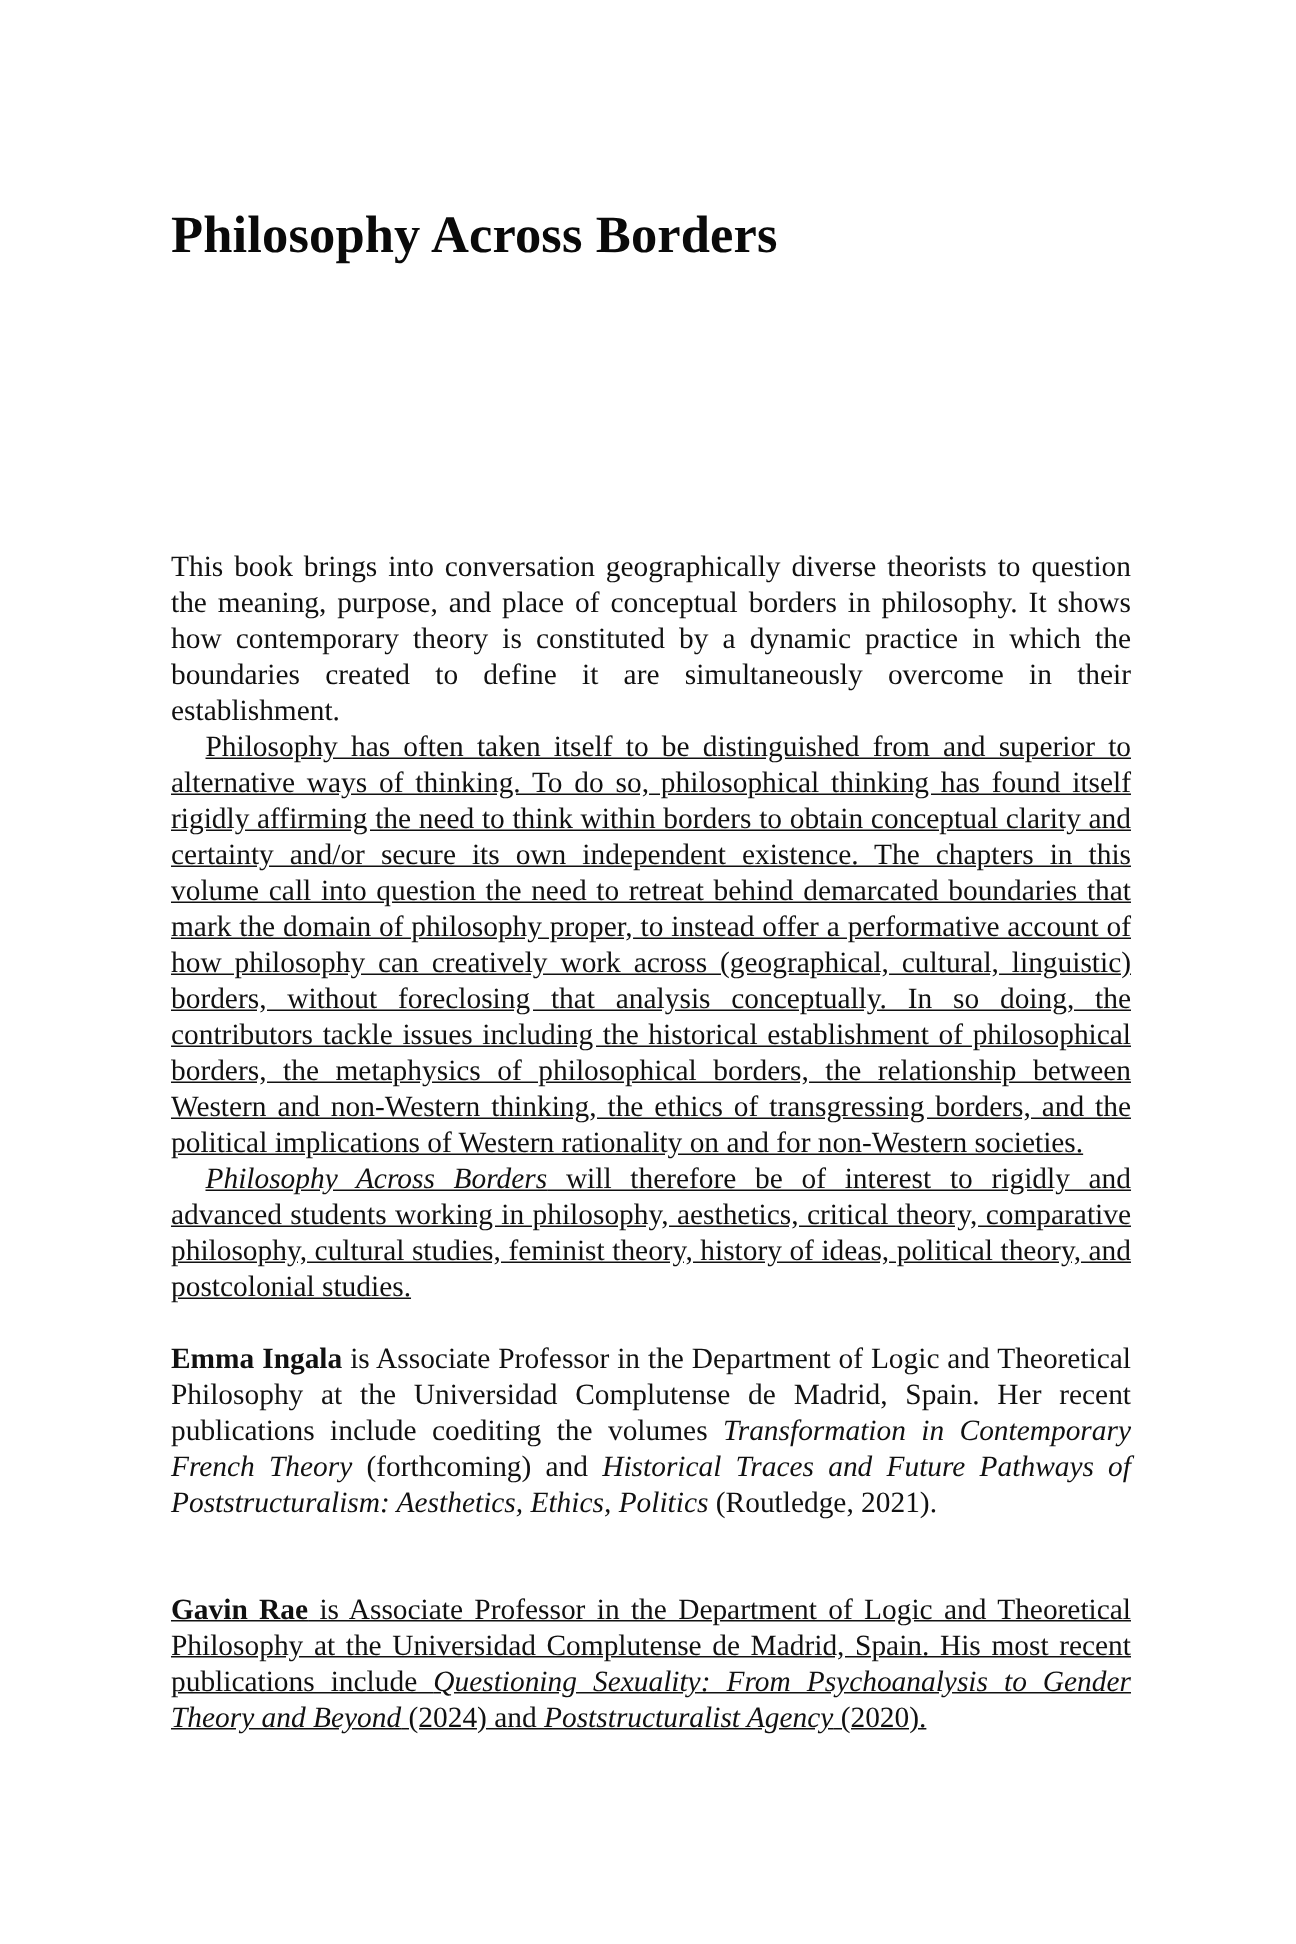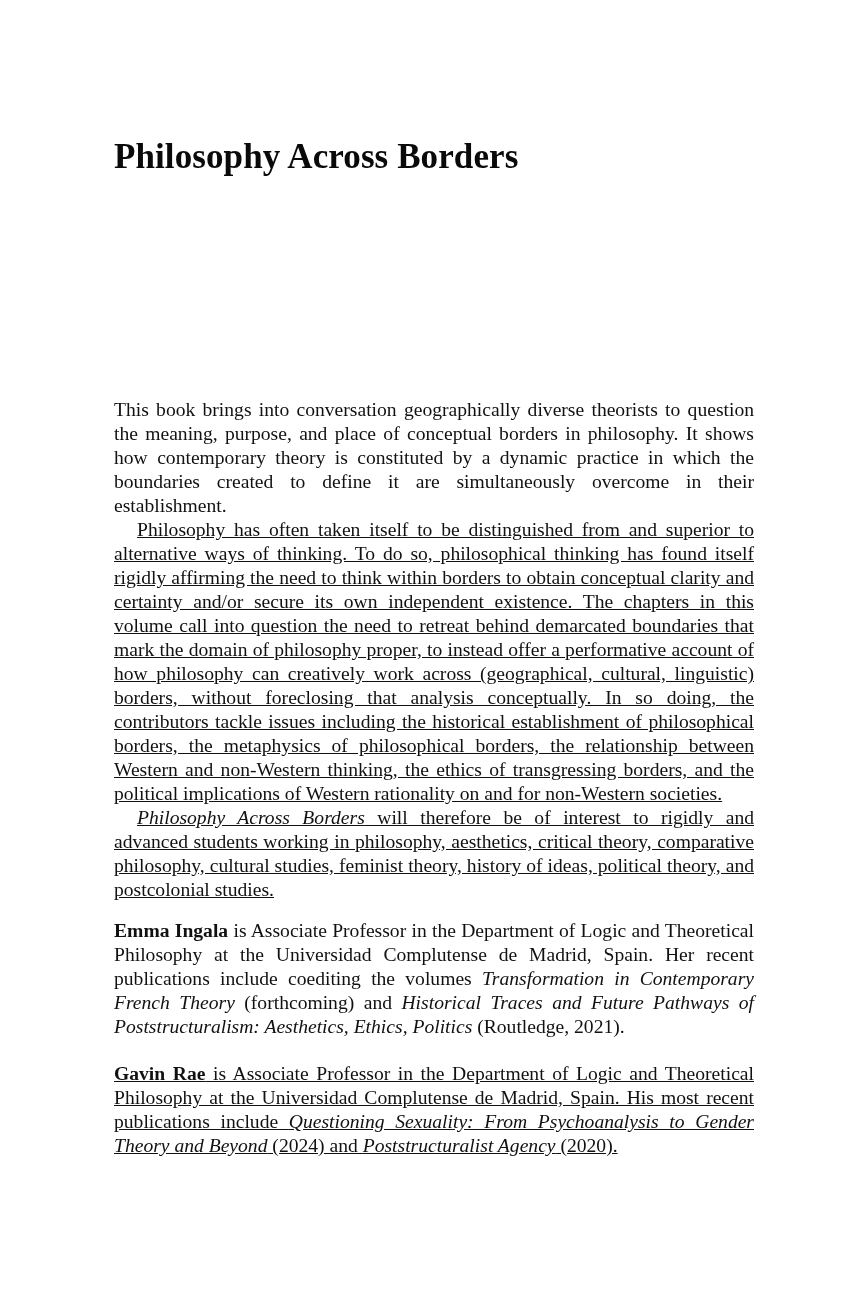--- a/index.html
+++ b/index.html
@@ -30,26 +30,25 @@
       font-weight: bold;
       letter-spacing: 0.1px;
       white-space: nowrap;
       color: #0a0a0a;
     }
     .blurb {
       position: absolute;
       left: 0;
       top: 367px;
       width: 640px;
-      margin-top: 31px;
     }
     .bio-emma {
       position: absolute;
       left: 0;
-      top: 919px;
+      top: 895px;
       width: 640px;
     }
     .bio-gavin {
       position: absolute;
       left: 0;
       top: 1062px;
       width: 640px;
       text-decoration: underline;
     }
     p {

